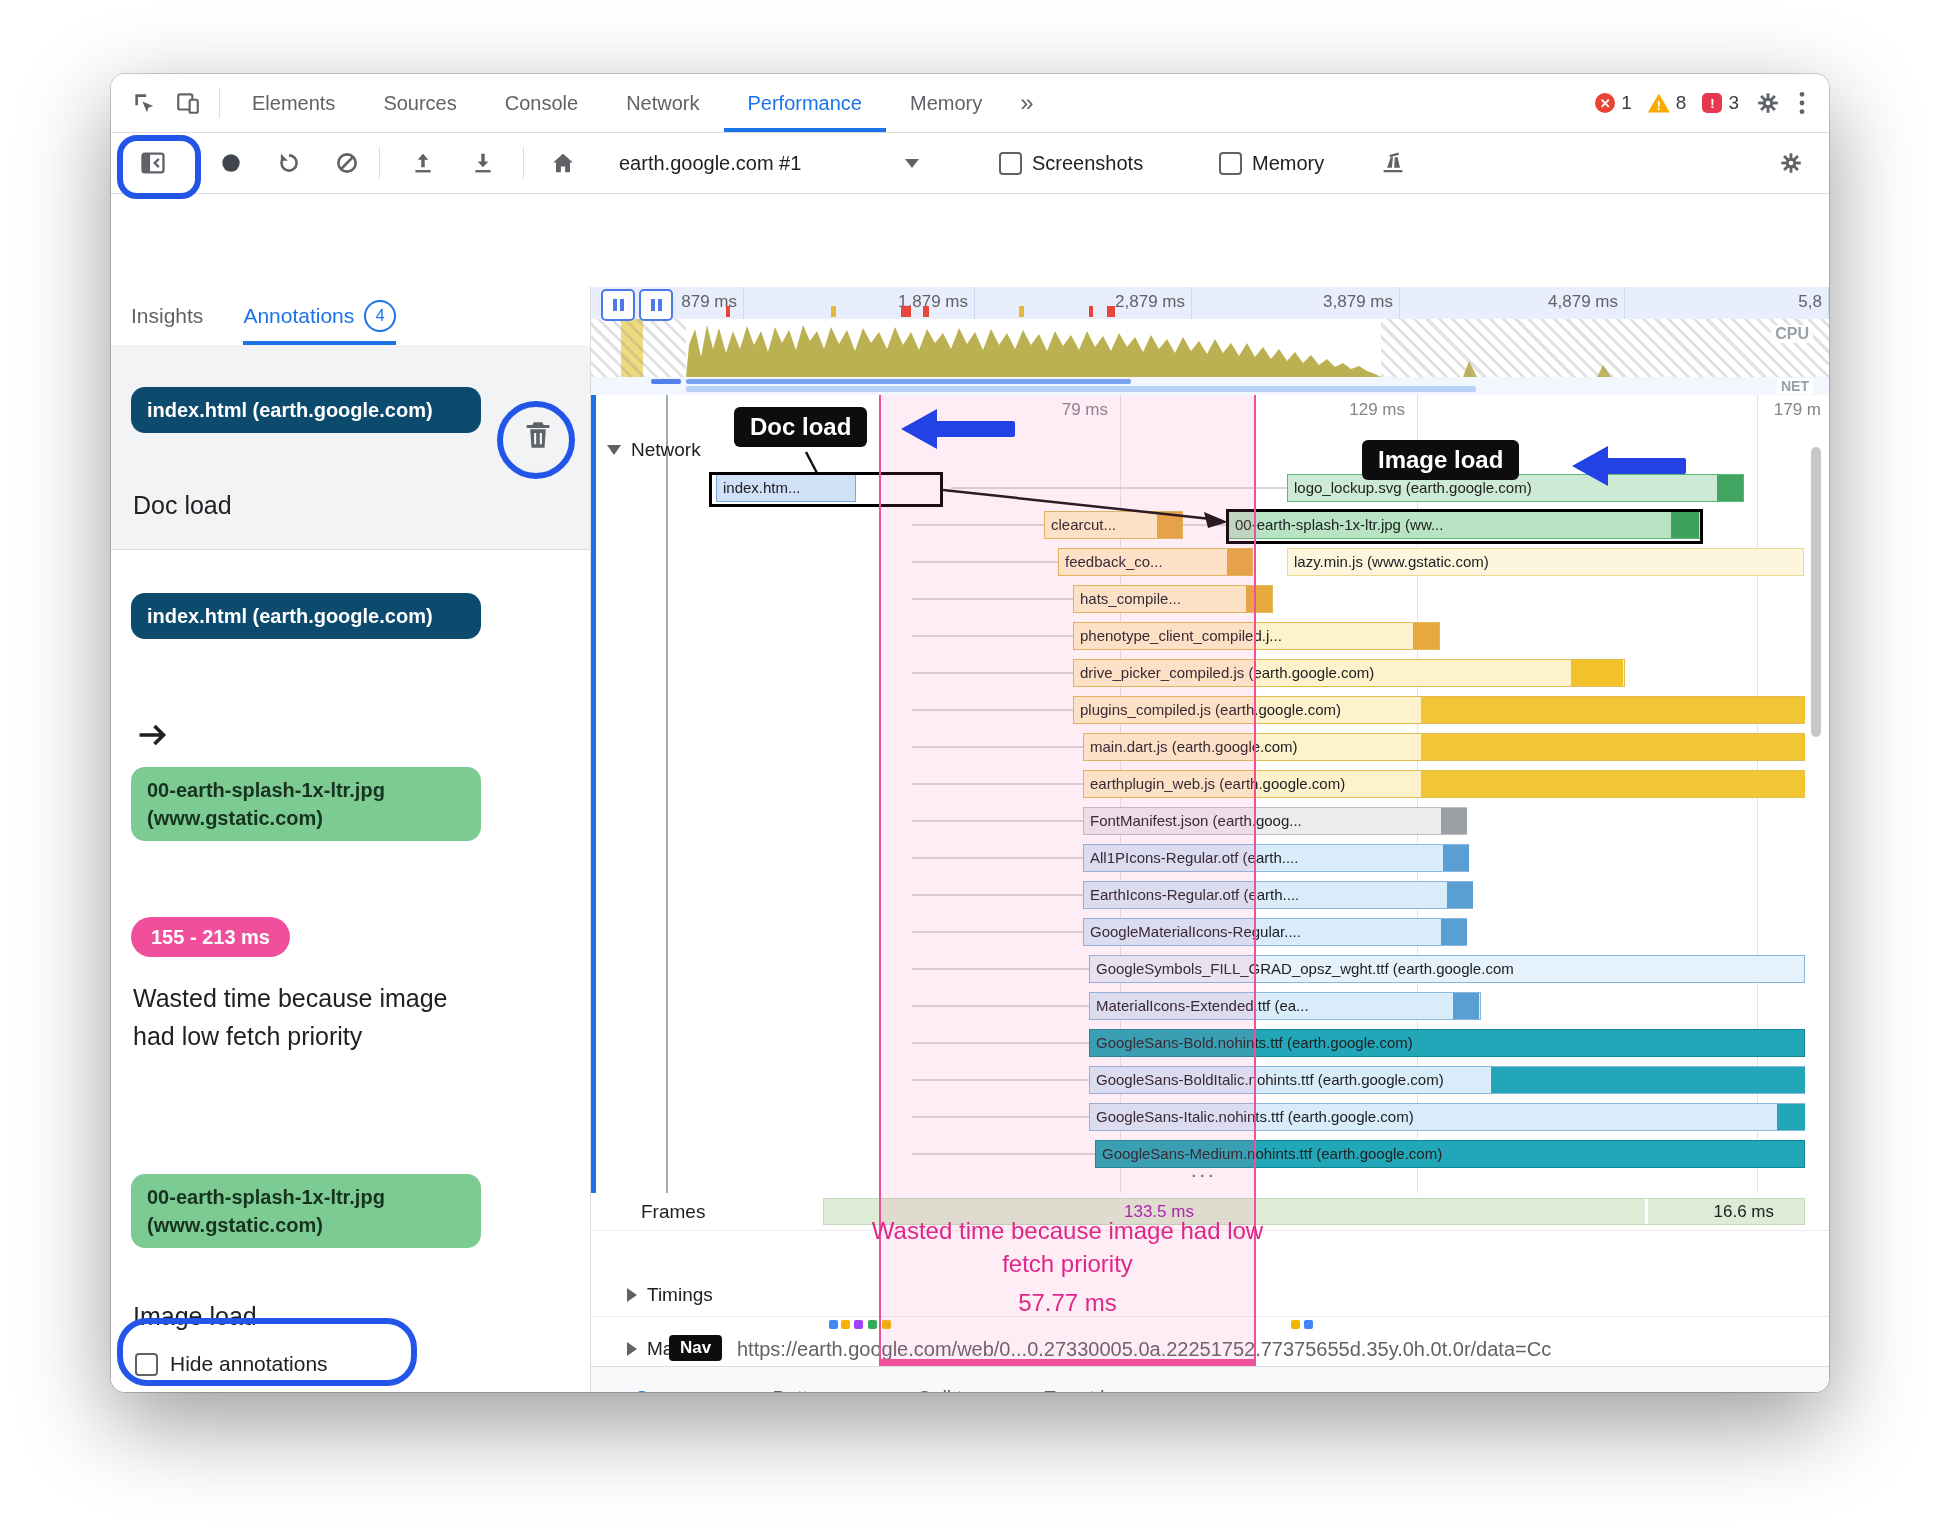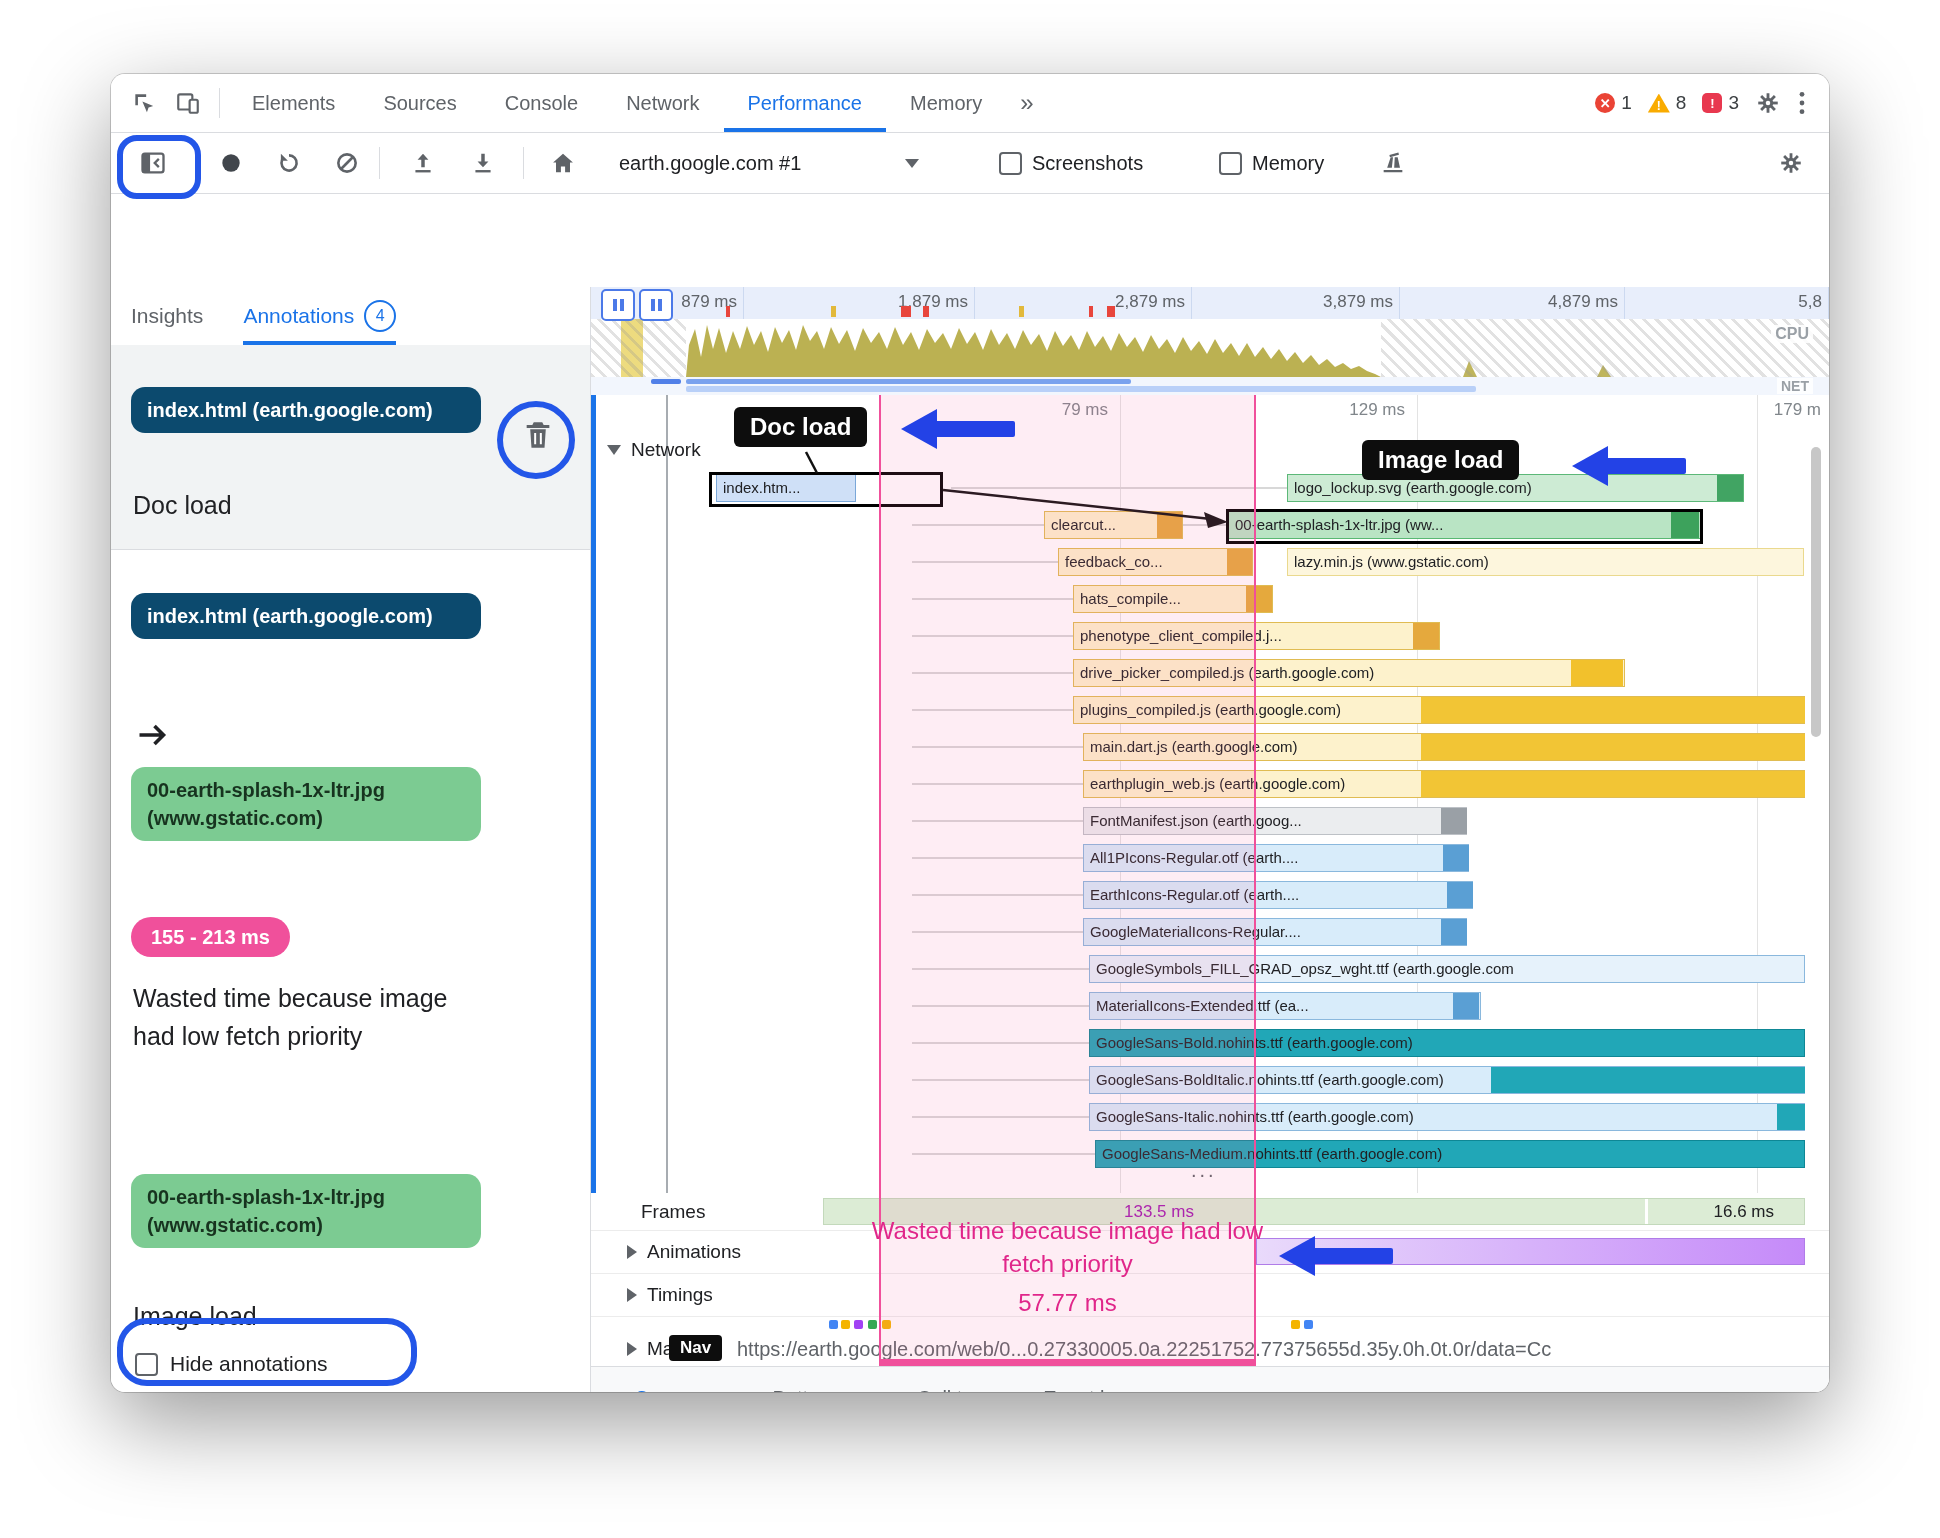--- a/index.html
+++ b/index.html
@@ -497,31 +497,20 @@
 
       <div class="tracks">
         <div class="trk-row" style="top:0;height:37px">
           <div class="trk-label" style="left:50px">Frames</div>
           <div class="frames-bar">
             <div class="frames-div"></div>
             <span class="frames-t1">133.5 ms</span>
             <span class="frames-t2">16.6 ms</span>
           </div>
         </div>
-        <div class="trk-row" style="top:37px;height:43px">
-          <div class="trk-label" style="top:11px">
-              <span class="tri-r"></span>
-              <span>Animations</span>
-            </div>
-          <div class="anim-bar" style="top:8px"></div>
-          <div class="arrow-left" style="left:688px;top:6px">
-              <span class="head"></span>
-              <span class="bar"></span>
-            </div>
-        </div>
         <div class="trk-row" style="top:80px;height:43px">
           <div class="trk-label" style="top:11px">
               <span class="tri-r"></span>
               <span>Timings</span>
             </div>
         </div>
         <div class="chiprow">
           <i style="left:238px;background:#4285f4"></i>
             <i style="left:250px;background:#f4b400"></i>
           <i style="left:263px;background:#a142f4"></i>

